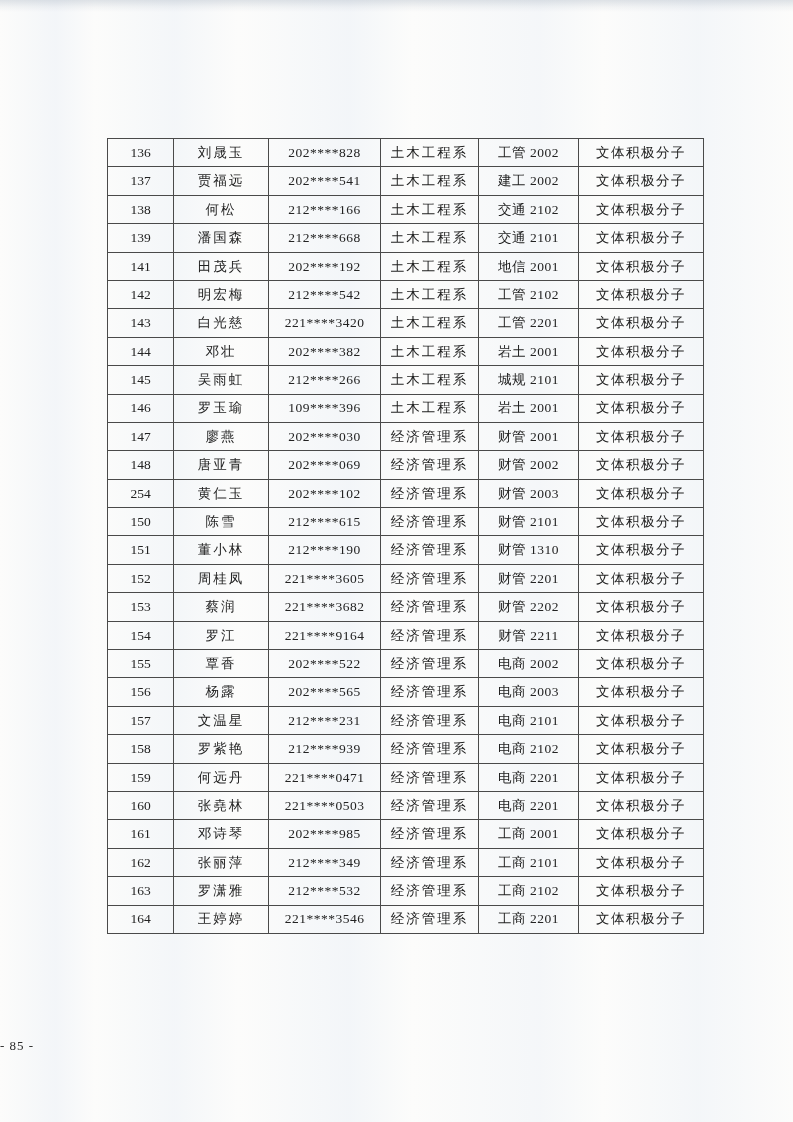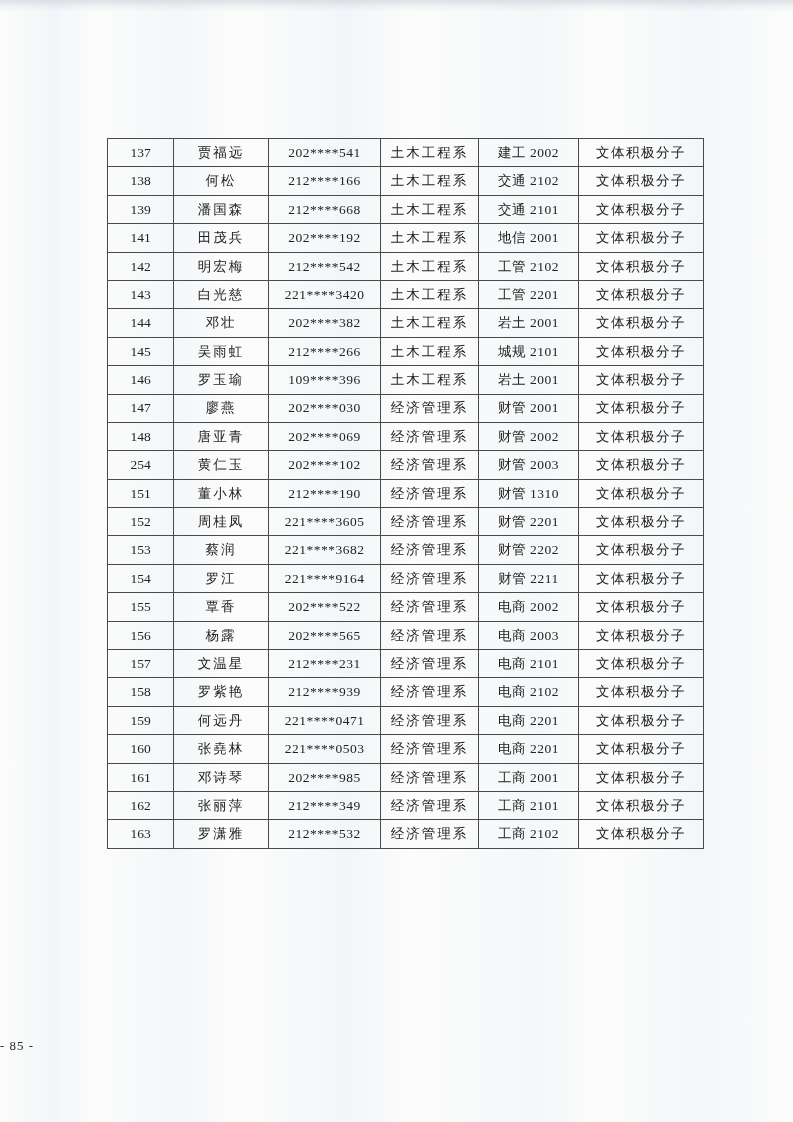--- a/index.html
+++ b/index.html
@@ -80,20 +80,28 @@
     <colgroup>
       <col style="width:66px">
       <col style="width:95px">
       <col style="width:112px">
       <col style="width:98px">
       <col style="width:100px">
       <col style="width:125px">
     </colgroup>
     <tbody>
         <tr>
+    <td class="c-idx">136</td>
+    <td class="c-name">刘晟玉</td>
+    <td class="c-sid">202****828</td>
+    <td class="c-dept">土木工程系</td>
+    <td class="c-class">工管 2002</td>
+    <td class="c-award">文体积极分子</td>
+  </tr>
+        <tr>
     <td class="c-idx">137</td>
     <td class="c-name">贾福远</td>
     <td class="c-sid">202****541</td>
     <td class="c-dept">土木工程系</td>
     <td class="c-class">建工 2002</td>
     <td class="c-award">文体积极分子</td>
   </tr>
         <tr>
     <td class="c-idx">138</td>
     <td class="c-name">何松</td>
@@ -176,20 +184,28 @@
   </tr>
         <tr>
     <td class="c-idx">254</td>
     <td class="c-name">黄仁玉</td>
     <td class="c-sid">202****102</td>
     <td class="c-dept">经济管理系</td>
     <td class="c-class">财管 2003</td>
     <td class="c-award">文体积极分子</td>
   </tr>
         <tr>
+    <td class="c-idx">150</td>
+    <td class="c-name">陈雪</td>
+    <td class="c-sid">212****615</td>
+    <td class="c-dept">经济管理系</td>
+    <td class="c-class">财管 2101</td>
+    <td class="c-award">文体积极分子</td>
+  </tr>
+        <tr>
     <td class="c-idx">151</td>
     <td class="c-name">董小林</td>
     <td class="c-sid">212****190</td>
     <td class="c-dept">经济管理系</td>
     <td class="c-class">财管 1310</td>
     <td class="c-award">文体积极分子</td>
   </tr>
         <tr>
     <td class="c-idx">152</td>
     <td class="c-name">周桂凤</td>
@@ -277,19 +293,27 @@
     <td class="c-dept">经济管理系</td>
     <td class="c-class">工商 2101</td>
     <td class="c-award">文体积极分子</td>
   </tr>
         <tr>
     <td class="c-idx">163</td>
     <td class="c-name">罗潇雅</td>
     <td class="c-sid">212****532</td>
     <td class="c-dept">经济管理系</td>
     <td class="c-class">工商 2102</td>
+    <td class="c-award">文体积极分子</td>
+  </tr>
+        <tr>
+    <td class="c-idx">164</td>
+    <td class="c-name">王婷婷</td>
+    <td class="c-sid">221****3546</td>
+    <td class="c-dept">经济管理系</td>
+    <td class="c-class">工商 2201</td>
     <td class="c-award">文体积极分子</td>
   </tr>
       </tbody>
   </table>
 
   <div class="page-number">- 85 -</div>
 </div>
 
 </body></html>

